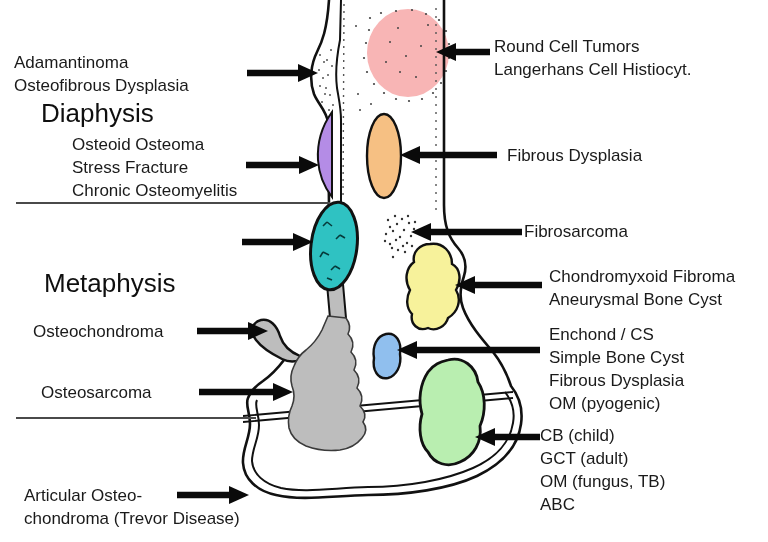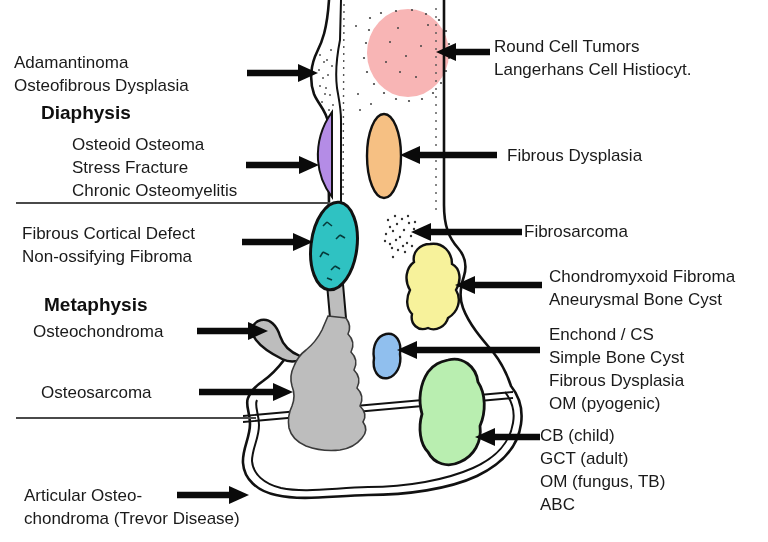--- a/index.html
+++ b/index.html
@@ -1,20 +1,20 @@
 <!DOCTYPE html>
 <html><head>
 <meta charset="utf-8">
 <style>
   html,body{margin:0;padding:0;background:#fff;}
   #stage{position:relative;width:768px;height:542px;background:#ffffff;overflow:hidden;
          font-family:"Liberation Sans",sans-serif;}
   svg{position:absolute;left:0;top:0;}
   .lbl{position:absolute;font-size:17px;line-height:23px;color:#1a1a1a;white-space:pre-line;}
-  .hd{position:absolute;font-size:19px;line-height:30px;font-weight:700;color:#0f0f0f;}
+  .hd{position:absolute;font-size:26px;line-height:30px;font-weight:400;color:#0f0f0f;}
   .divider{position:absolute;height:2px;background:#4a4a4a;}
 </style>
 </head>
 <body>
 
 <div id="stage">
 
   <svg width="768" height="542" viewBox="0 0 768 542">
     <defs>
       <marker id="ah" markerUnits="userSpaceOnUse" markerWidth="24" markerHeight="20" refX="3" refY="9" orient="auto">
@@ -167,23 +167,21 @@
     </g>
   </svg>
 
   <div class="lbl" style="left:14px;top:51px">Adamantinoma
 Osteofibrous Dysplasia</div>
   <div class="hd" style="left:41px;top:98px">Diaphysis</div>
   <div class="lbl" style="left:72px;top:133px">Osteoid Osteoma
 Stress Fracture
 Chronic Osteomyelitis</div>
   <div class="divider" style="left:16px;top:202px;width:314px"></div>
-  <div class="lbl" style="left:22px;top:222px">Fibrous Cortical Defect
-Non-ossifying Fibroma</div>
-  <div class="hd" style="left:44px;top:290px">Metaphysis</div>
+  <div class="hd" style="left:44px;top:268px">Metaphysis</div>
   <div class="lbl" style="left:33px;top:320px">Osteochondroma</div>
   <div class="lbl" style="left:41px;top:381px">Osteosarcoma</div>
   <div class="divider" style="left:16px;top:417px;width:240px"></div>
   <div class="lbl" style="left:494px;top:35px">Round Cell Tumors
 Langerhans Cell Histiocyt.</div>
 
   <div class="lbl" style="left:24px;top:484px">Articular Osteo-
 chondroma (Trevor Disease)</div>
   <div class="lbl" style="left:507px;top:144px">Fibrous Dysplasia</div>
   <div class="lbl" style="left:549px;top:265px">Chondromyxoid Fibroma

